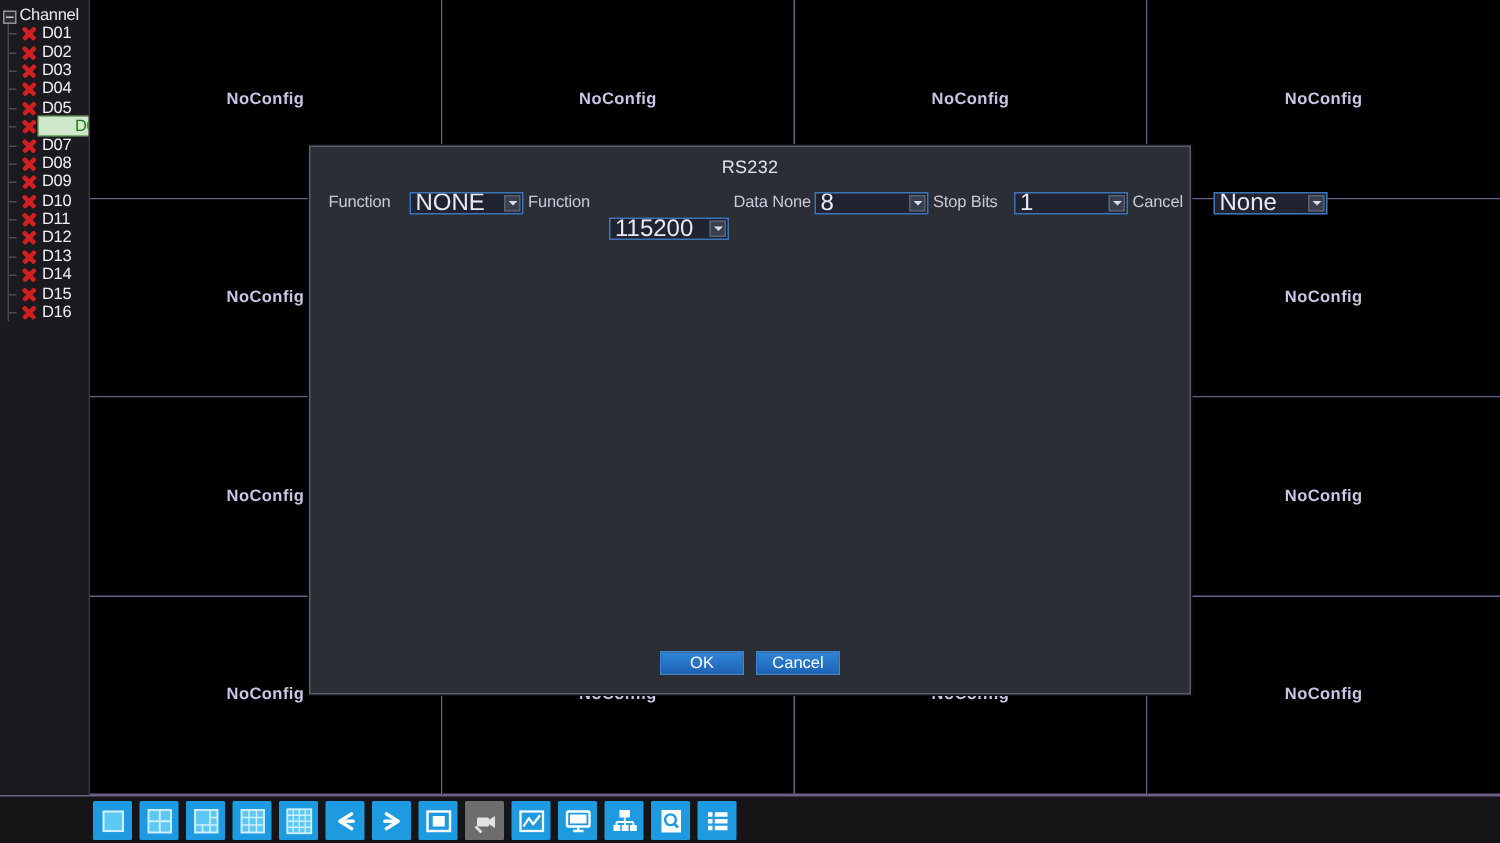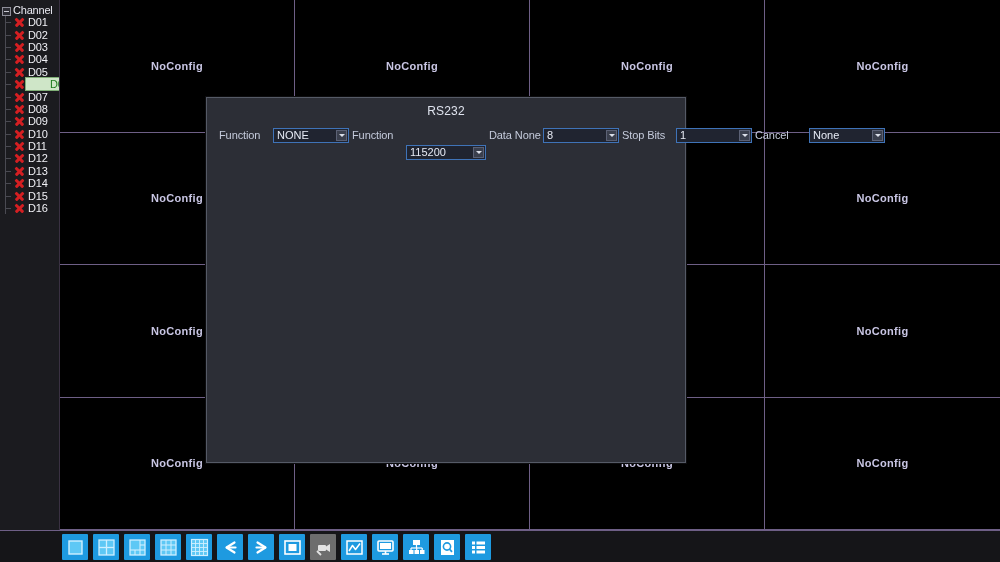--- a/index.html
+++ b/index.html
@@ -125,21 +125,21 @@
     border-radius: 1px;
     flex: 0 0 auto;
   }
   .tbtn.disabled { background: #6d6d6d; }
   .tbtn svg { display: block; }
 
   
   #dialog {
     position: absolute;
     left: 206px; top: 97px;
-    width: 480px; height: 366px;
+    width: 588px; height: 366px;
     background: #2c2e36;
     border: 1px solid #555a66;
     box-shadow: 0 0 0 1px #0c0c0e;
   }
   #dialog-title {
     width: 100%; text-align: center;
     color: #dfe3ee; font-size: 12px;
     padding-top: 6px; letter-spacing: 0.2px;
   }
   #form {
@@ -156,21 +156,21 @@
     letter-spacing: -0.1px;
   }
   .select {
     position: relative;
     width: 76px; height: 15px;
     background: #202430;
     border: 1px solid #3f73b8;
     display: flex; align-items: center;
   }
   .select-value {
-    color: #e6eaf4; font-size: 11px;
+    color: #e6eaf4; font-size: 16px;
     padding-left: 3px; line-height: 13px;
     white-space: nowrap; overflow: hidden;
   }
   .select-arrow {
     position: absolute; right: 1px; top: 1px;
     width: 11px; height: 11px;
     background: #3a3f4d;
     border: 1px solid #5b6175;
     display: flex; align-items: center; justify-content: center;
   }
@@ -373,20 +373,24 @@
           </div>
         </div>
         <div class="row">
           <span class="row-label">Cancel</span>
           <div class="select">
             <span class="select-value">None</span>
             <span class="select-arrow"></span>
           </div>
         </div>
       </div>
+    <div id="dialog-buttons">
+      <div class="dbtn">OK</div>
+      <div class="dbtn">Cancel</div>
+    </div>
   </div>
 
   <div id="taskbar">
     <div id="taskbar-inner">
         <div class="tbtn">
           <svg width="21" height="21" viewBox="0 0 21 21">
             <rect x="4" y="4" width="13" height="13" fill="#5ec8f5" stroke="#cfefff" stroke-width="1.4"></rect>
           </svg>
         </div>
         <div class="tbtn">

